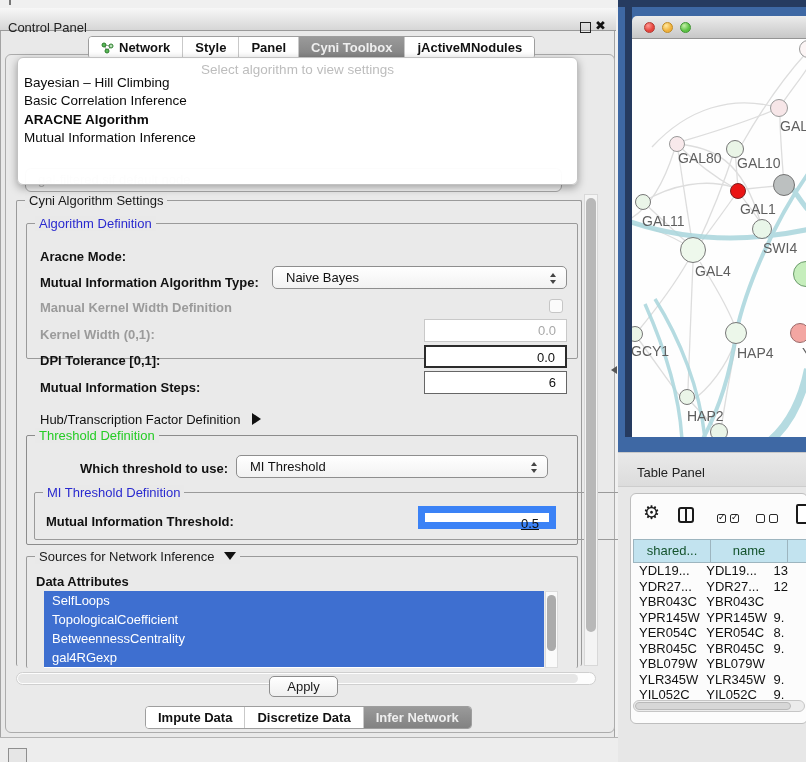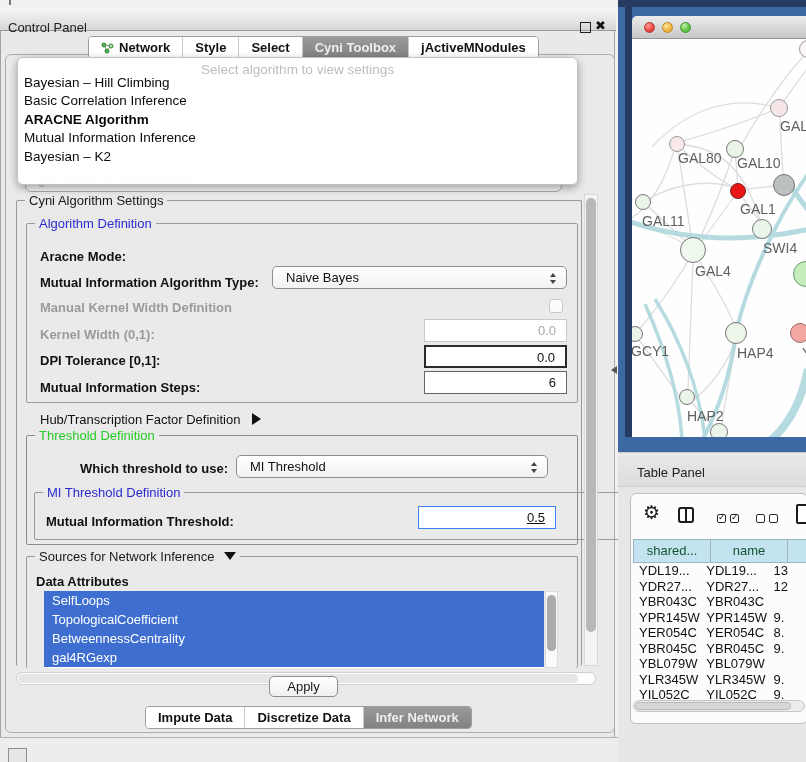--- a/index.html
+++ b/index.html
@@ -42,21 +42,21 @@
   .combo{background:linear-gradient(#ffffff,#f2f2f2);border:1px solid #8e8e8e;border-radius:5px;box-sizing:border-box;height:23px;line-height:21px;padding-left:13px;font-size:13px;color:#111;}
   .spin{position:absolute;right:9px;top:5px;width:7px;height:13px;}
   .spin:before,.spin:after{content:"";position:absolute;left:0;border-left:3.5px solid transparent;border-right:3.5px solid transparent;}
   .spin:before{top:1px;border-bottom:4.5px solid #444;}
   .spin:after{bottom:1px;border-top:4.5px solid #444;}
   
   .field{background:#fff;box-sizing:border-box;height:23px;line-height:21px;text-align:right;padding-right:10px;font-size:13px;color:#111;}
   .field.dis{border:1px solid #c9c9c9;color:#a8a8a8;}
   .field.dark{border:2px solid #2b2b2b;}
   .field.med{border:1px solid #666;}
-  .field.norm{border:1px solid #3b82f6;text-decoration:underline;}
+  .field.norm{border:7px solid #3b82f6;text-decoration:underline;}
   .checkbox{width:14px;height:14px;background:#fbfbfb;border:1px solid #c6c6c6;border-radius:3px;box-sizing:border-box;}
   .arrow-right{display:inline-block;width:0;height:0;border-top:6px solid transparent;border-bottom:6px solid transparent;border-left:9px solid #111;vertical-align:-1px;}
   .arrow-down{display:inline-block;width:0;height:0;border-left:6px solid transparent;border-right:6px solid transparent;border-top:8px solid #111;vertical-align:1px;}
   
   #attr-list{left:44px;top:591px;width:500px;height:77px;background:#fff;overflow:hidden;}
   .attr-item{height:19px;line-height:19px;background:#3e6fd0;color:#fff;font-size:13px;padding-left:8px;}
   #attr-sbtrack{left:545px;top:591px;width:13px;height:77px;background:#fafafa;border:1px solid #dcdcdc;box-sizing:border-box;}
   #attr-sbthumb{left:547px;top:595px;width:9px;height:56px;background:#ababab;border-radius:5px;}
   
   #v-sbtrack{left:584px;top:194px;width:14px;height:472px;background:#f4f4f4;border:1px solid #d8d8d8;box-sizing:border-box;}
@@ -134,21 +134,21 @@
           </svg>
         </span>
         <span>Network</span>
       </div>
       <div class="segdiv"></div>
       <div class="seg">
         <span>Style</span>
       </div>
       <div class="segdiv"></div>
       <div class="seg">
-        <span>Select</span>
+        <span>Panel</span>
       </div>
       <div class="segdiv"></div>
       <div class="seg sel">
         <span>Cyni Toolbox</span>
       </div>
       <div class="segdiv"></div>
       <div class="seg">
         <span>jActiveMNodules</span>
       </div>
     </div>
@@ -157,29 +157,28 @@
     <span>gal-filtered.sif default node</span>
   </div>
 
   <div class="abs" id="algo-popup">
     <div class="abs" id="algo-placeholder">Select algorithm to view settings</div>
     <div class="abs" id="algo-items">
         <div class="algo-item">Bayesian – Hill Climbing</div>
         <div class="algo-item">Basic Correlation Inference</div>
         <div class="algo-item selitem">ARACNE Algorithm</div>
         <div class="algo-item">Mutual Information Inference</div>
-        <div class="algo-item">Bayesian – K2</div>
       </div>
   </div>
 
   <div class="abs group" style="left:16px;top:200px;width:566px;height:466px;border-bottom:none;">
     <span class="grouplab">Cyni Algorithm Settings</span>
   </div>
 
-  <div class="abs group" style="left:26px;top:223px;width:552px;height:180px;">
+  <div class="abs group" style="left:26px;top:223px;width:552px;height:136px;">
     <span class="grouplab lab-blue">Algorithm Definition</span>
   </div>
   <div class="abs flab" style="left:40px;top:249px;">Aracne Mode:</div>
   <div class="abs flab" style="left:40px;top:275px;">Mutual Information Algorithm Type:</div>
   <div class="abs combo" style="left:272px;top:266px;width:295px;">
     <span>Naive Bayes</span>
     <span class="spin"></span>
   </div>
   <div class="abs flab dis" style="left:40px;top:300px;">Manual Kernel Width Definition</div>
   <div class="abs checkbox" style="left:549px;top:299px;"></div>

